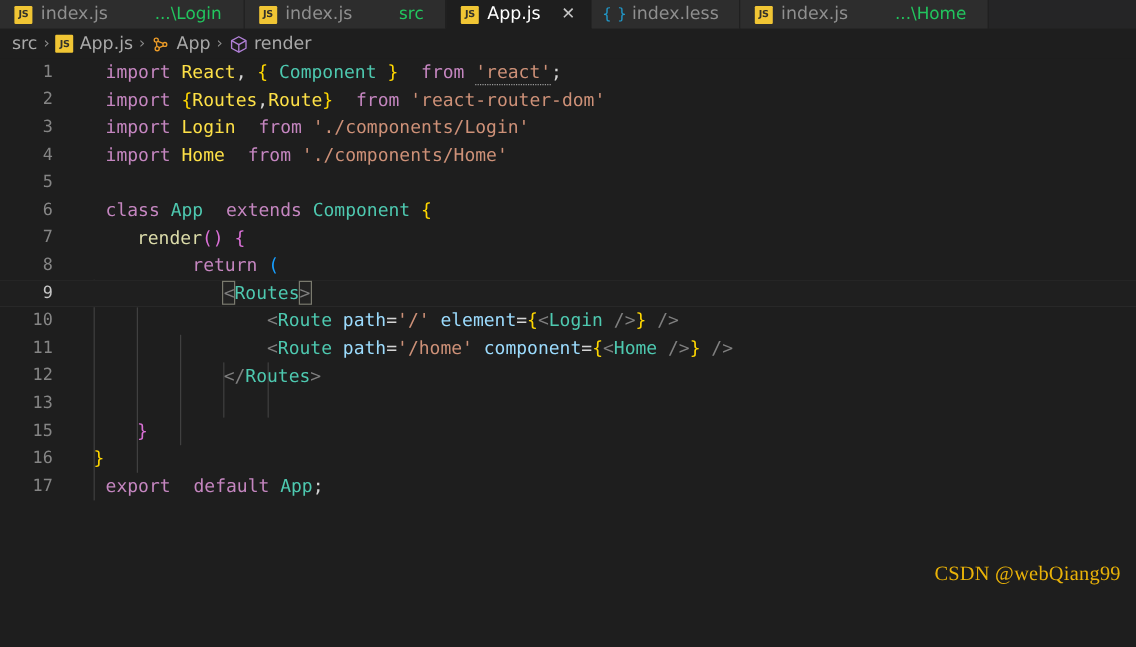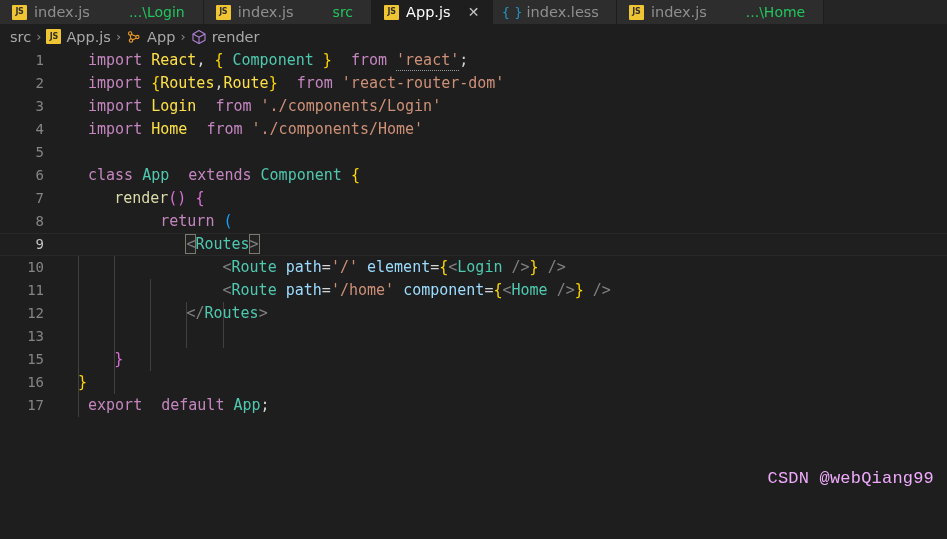--- a/index.html
+++ b/index.html
@@ -208,23 +208,23 @@
   .bmatch {
     outline: 1px solid #7a7a6e;
     background: rgba(255,255,255,0.02);
   }
 
   
   .watermark {
     position: absolute;
     right: 13px;
     bottom: 12px;
-    color: #f0abfc;
+    color: #eab308;
     font-size: 17px;
-    font-family: Liberation Mono, monospace;
+    font-family: Liberation Serif, serif;
     letter-spacing: 0.2px;
   }
 </style>
 </head>
 <body>
 
 <div id="app">
 
   <div class="tabbar">
 

